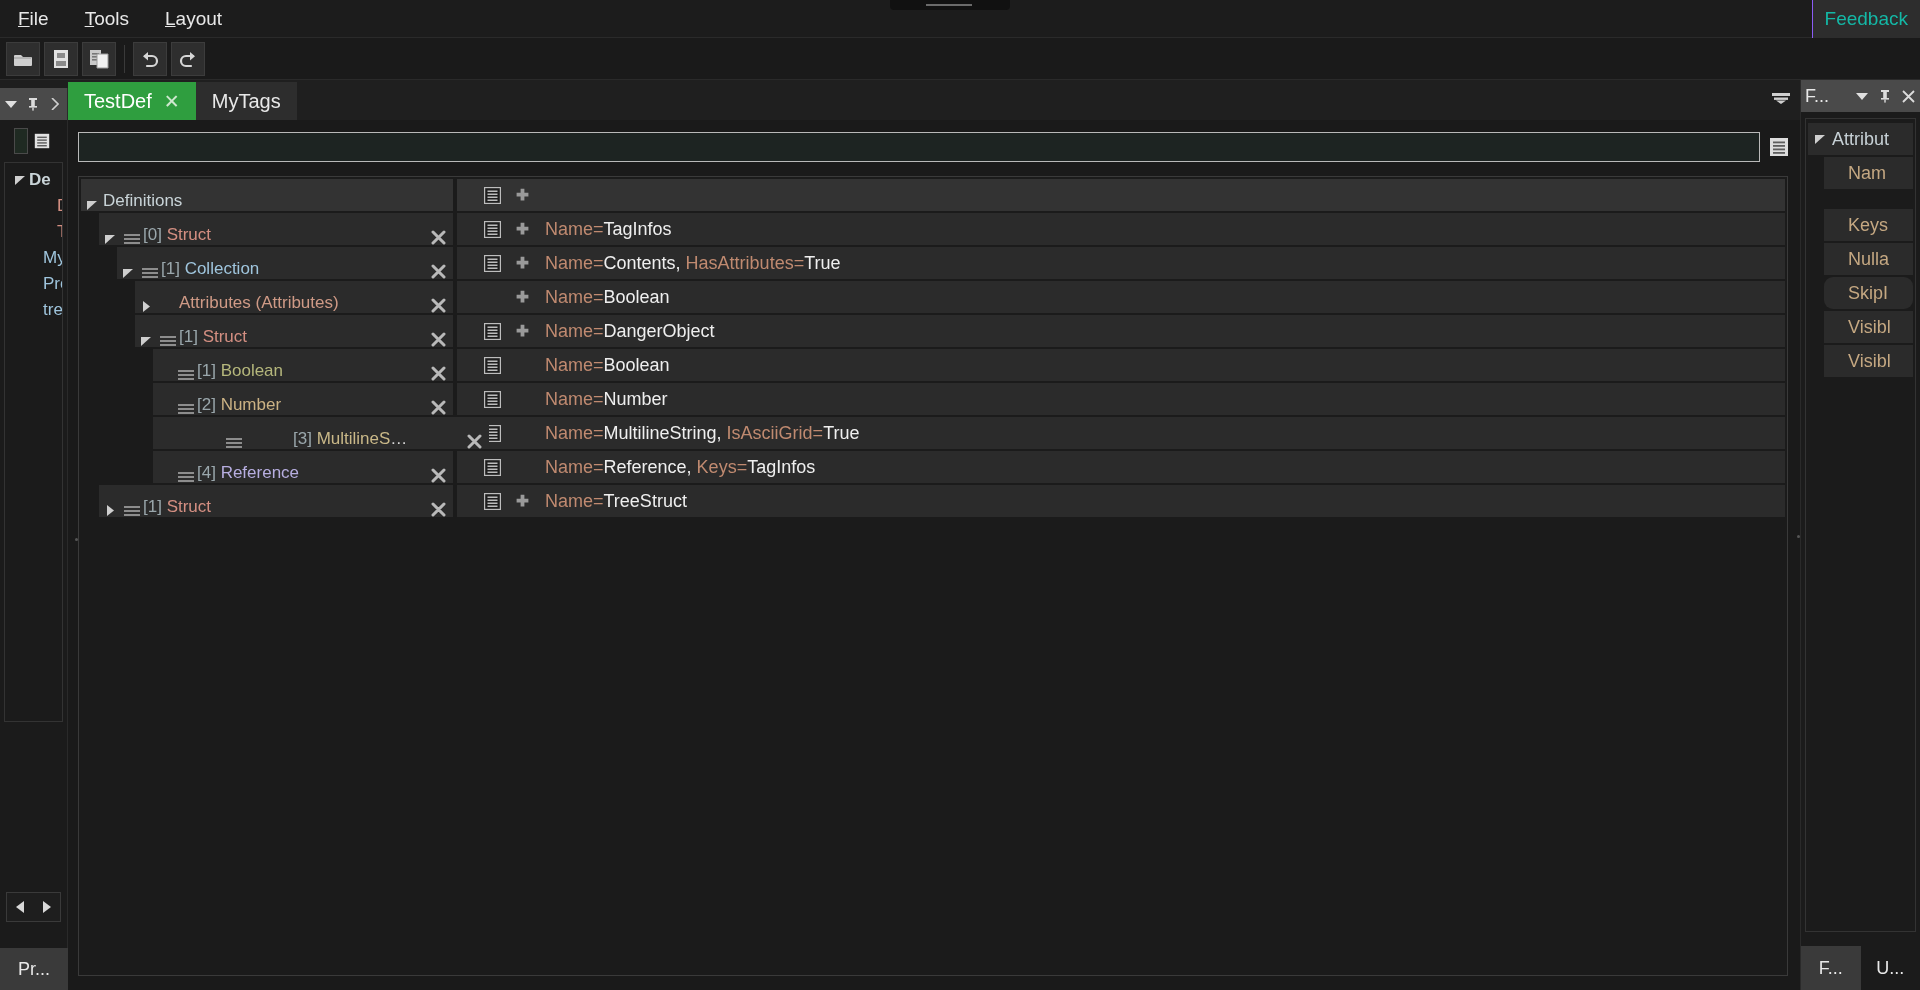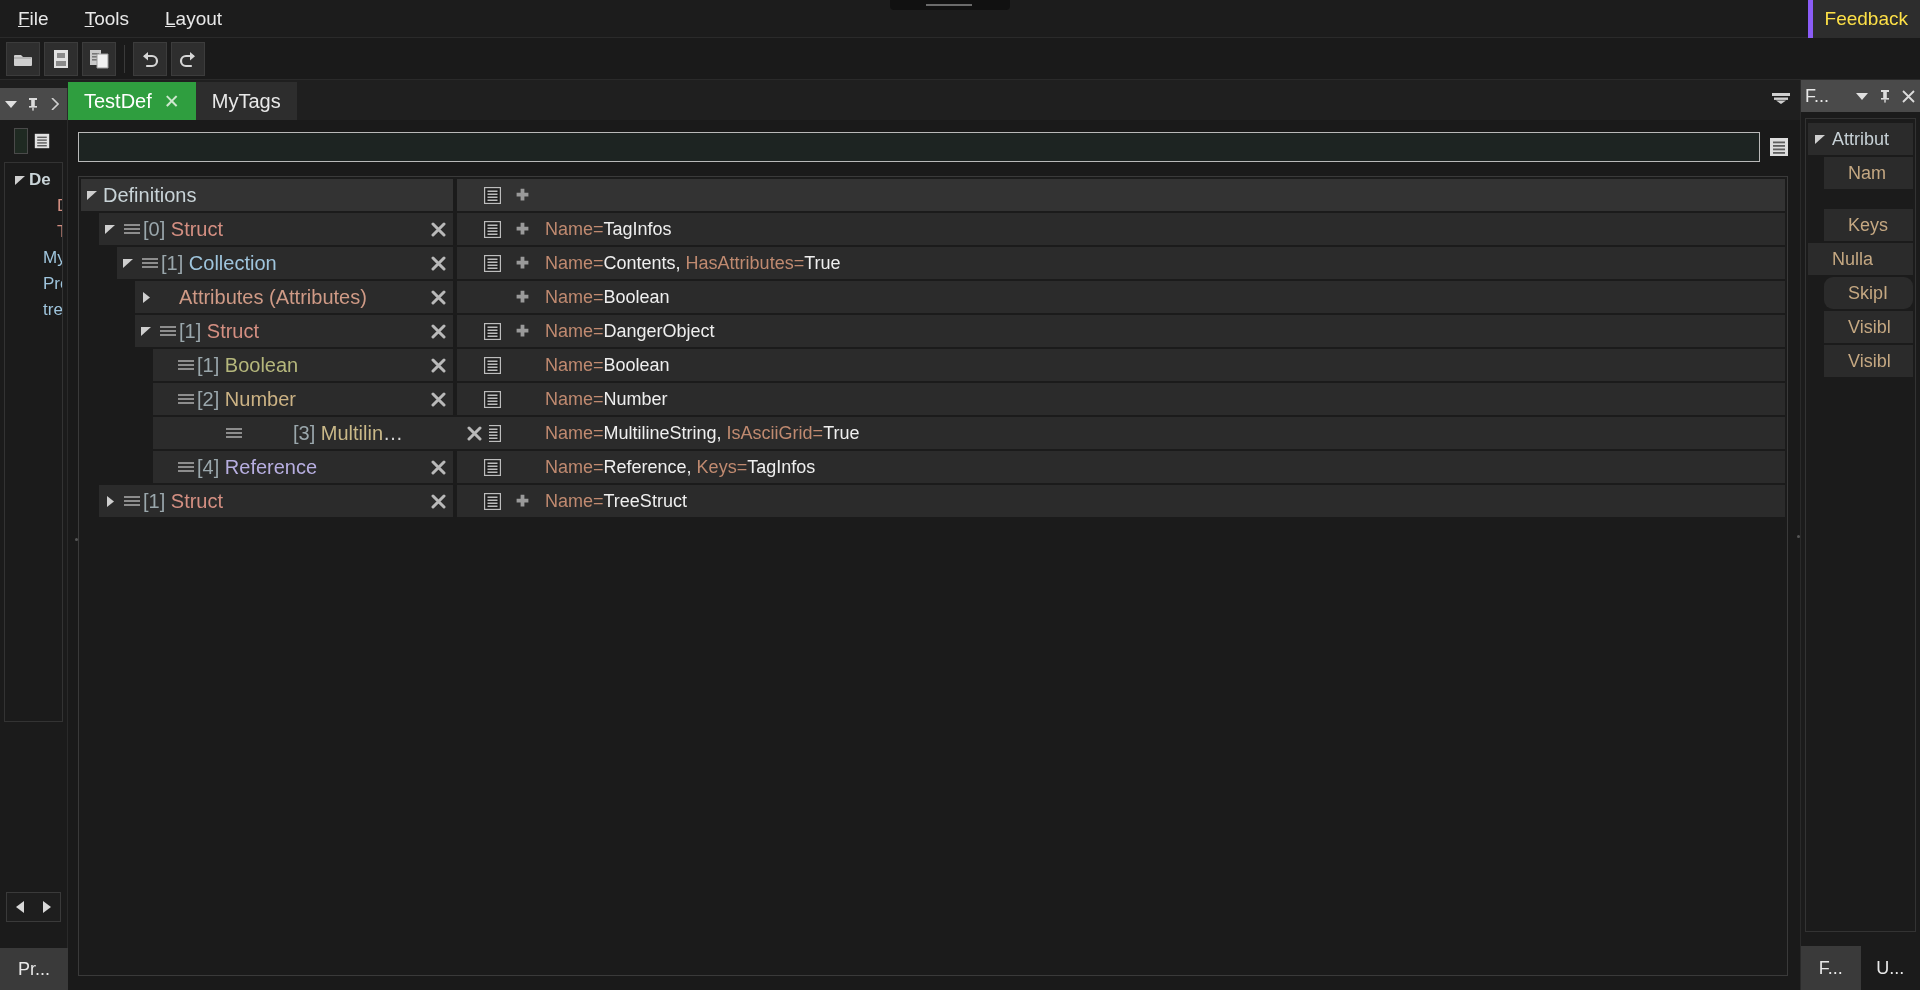--- a/index.html
+++ b/index.html
@@ -28,22 +28,22 @@
   }
   .titlegrip:after {
     content: ""; position: absolute; left: 36px; top: 4px;
     width: 46px; height: 2px; background: #6a6a6a;
   }
   .feedback-wrap {
     position: absolute; right: 0; top: 0; height: 38px; display: flex; align-items: stretch;
   }
   .feedback-btn {
     display: flex; align-items: center; padding: 0 12px;
-    background: #2d2d2d; color: #fde047; font-size: 19px;
-    border-left: 5px solid #8b5cf6; cursor: default;
+    background: #2d2d2d; color: #14b8a6; font-size: 19px;
+    border-left: 1px solid #8b5cf6; cursor: default;
   }
 
   
   .toolbar {
     position: absolute; top: 38px; left: 0; width: 1920px; height: 42px;
     background: #1a1a1a; display: flex; align-items: center; padding-left: 4px;
     border-bottom: 1px solid #2a2a2a;
   }
   .tb-btn {
     width: 34px; height: 34px; margin: 0 2px;
@@ -116,21 +116,21 @@
   
   .grid {
     border: 1px solid #3a3a3a; background: #1b1b1b;
     position: absolute; top: 56px; left: 10px; right: 12px; bottom: 14px;
   }
   .grid-inner { padding: 2px; }
   .row {
     display: flex; align-items: stretch; height: 32px; margin-bottom: 2px;
   }
   .cell-left {
-    width: 372px; display: flex; align-items: center; font-size: 20px;
+    width: 372px; display: flex; align-items: flex-end; font-size: 17px;
     background: #2b2b2b; position: relative;
   }
   .cell-left.header { background: #333333; }
   .tri {
     width: 22px; display: flex; align-items: center; justify-content: center; flex: none;
   }
   .hamb { width: 22px; display: flex; align-items: center; justify-content: center; flex: none; }
   .lbl { flex: 1; white-space: nowrap; overflow: hidden; text-overflow: ellipsis; }
   .xbtn {
     width: 30px; display: flex; align-items: center; justify-content: center;
@@ -792,21 +792,21 @@
             <span class="rd-label root">Attribut</span>
           </div>
           <div class="rd-row" style="margin-left: 16px;">
             <span class="tri"></span>
             <span class="rd-label">Nam</span>
           </div>
           <div class="rd-row" style="margin-left: 16px; margin-top: 20px;">
             <span class="tri"></span>
             <span class="rd-label">Keys</span>
           </div>
-          <div class="rd-row" style="">
+          <div class="rd-row" style="margin-left: 16px;">
             <span class="tri"></span>
             <span class="rd-label">Nulla</span>
           </div>
           <div class="rd-row" style="margin-left: 16px; border-radius: 9px;">
             <span class="tri"></span>
             <span class="rd-label">SkipI</span>
           </div>
           <div class="rd-row" style="margin-left: 16px;">
             <span class="tri"></span>
             <span class="rd-label">Visibl</span>

